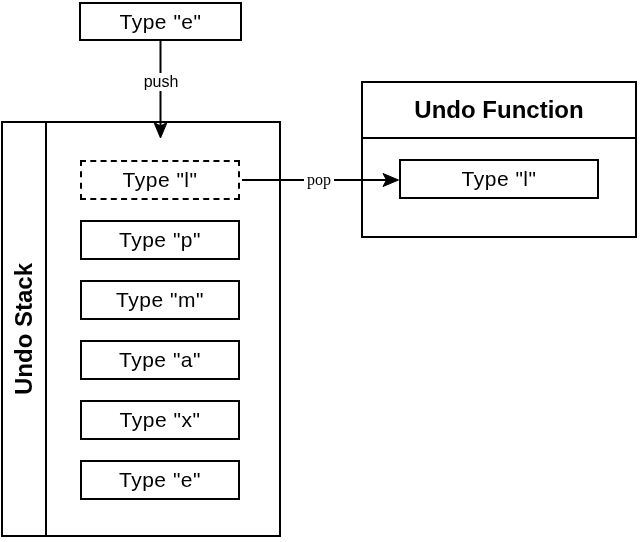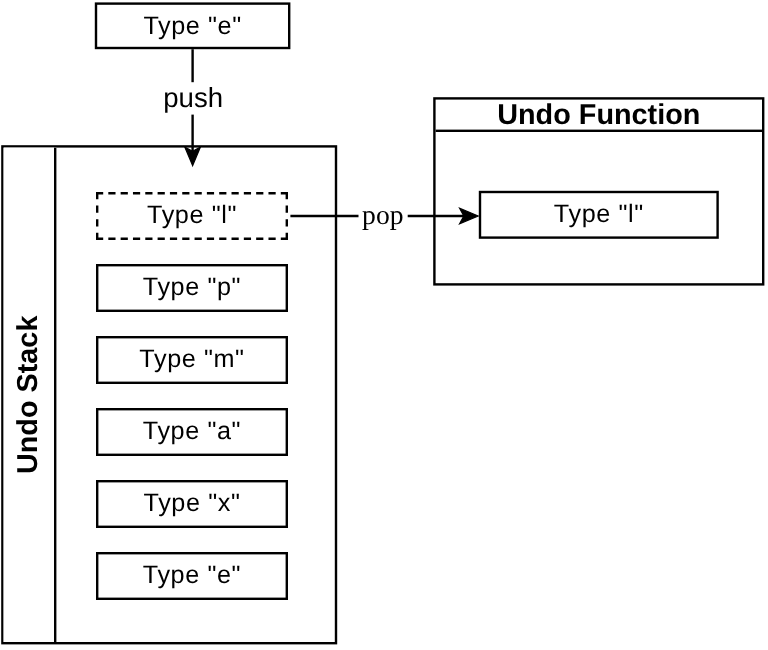--- a/index.html
+++ b/index.html
@@ -48,21 +48,21 @@
     position: absolute;
     left: 50%; top: 50%;
     transform: translate(-50%, -50%) rotate(-90deg);
     font-weight: bold;
     font-size: 24px;
     white-space: nowrap;
   }
 
   
   .fn-title {
-    height: 27px;
+    height: 56px;
     border-bottom: 2px solid #000000;
     display: flex;
     align-items: center;
     justify-content: center;
     font-weight: bold;
     font-size: 24px;
     white-space: nowrap;
   }
 
   
@@ -73,21 +73,21 @@
     height: 542px;
     pointer-events: none;
   }
 
   
   .edge-label {
     position: absolute;
     transform: translate(-50%, -50%);
     background: #ffffff;
     padding: 0 3px;
-    font-size: 23px;
+    font-size: 16px;
     white-space: nowrap;
   }
 </style>
 </head>
 <body>
 
 <div class="canvas">
 
   <div class="container" style="left:1px; top:121px; width:280px; height:416px;">
     <div class="stack-strip">

